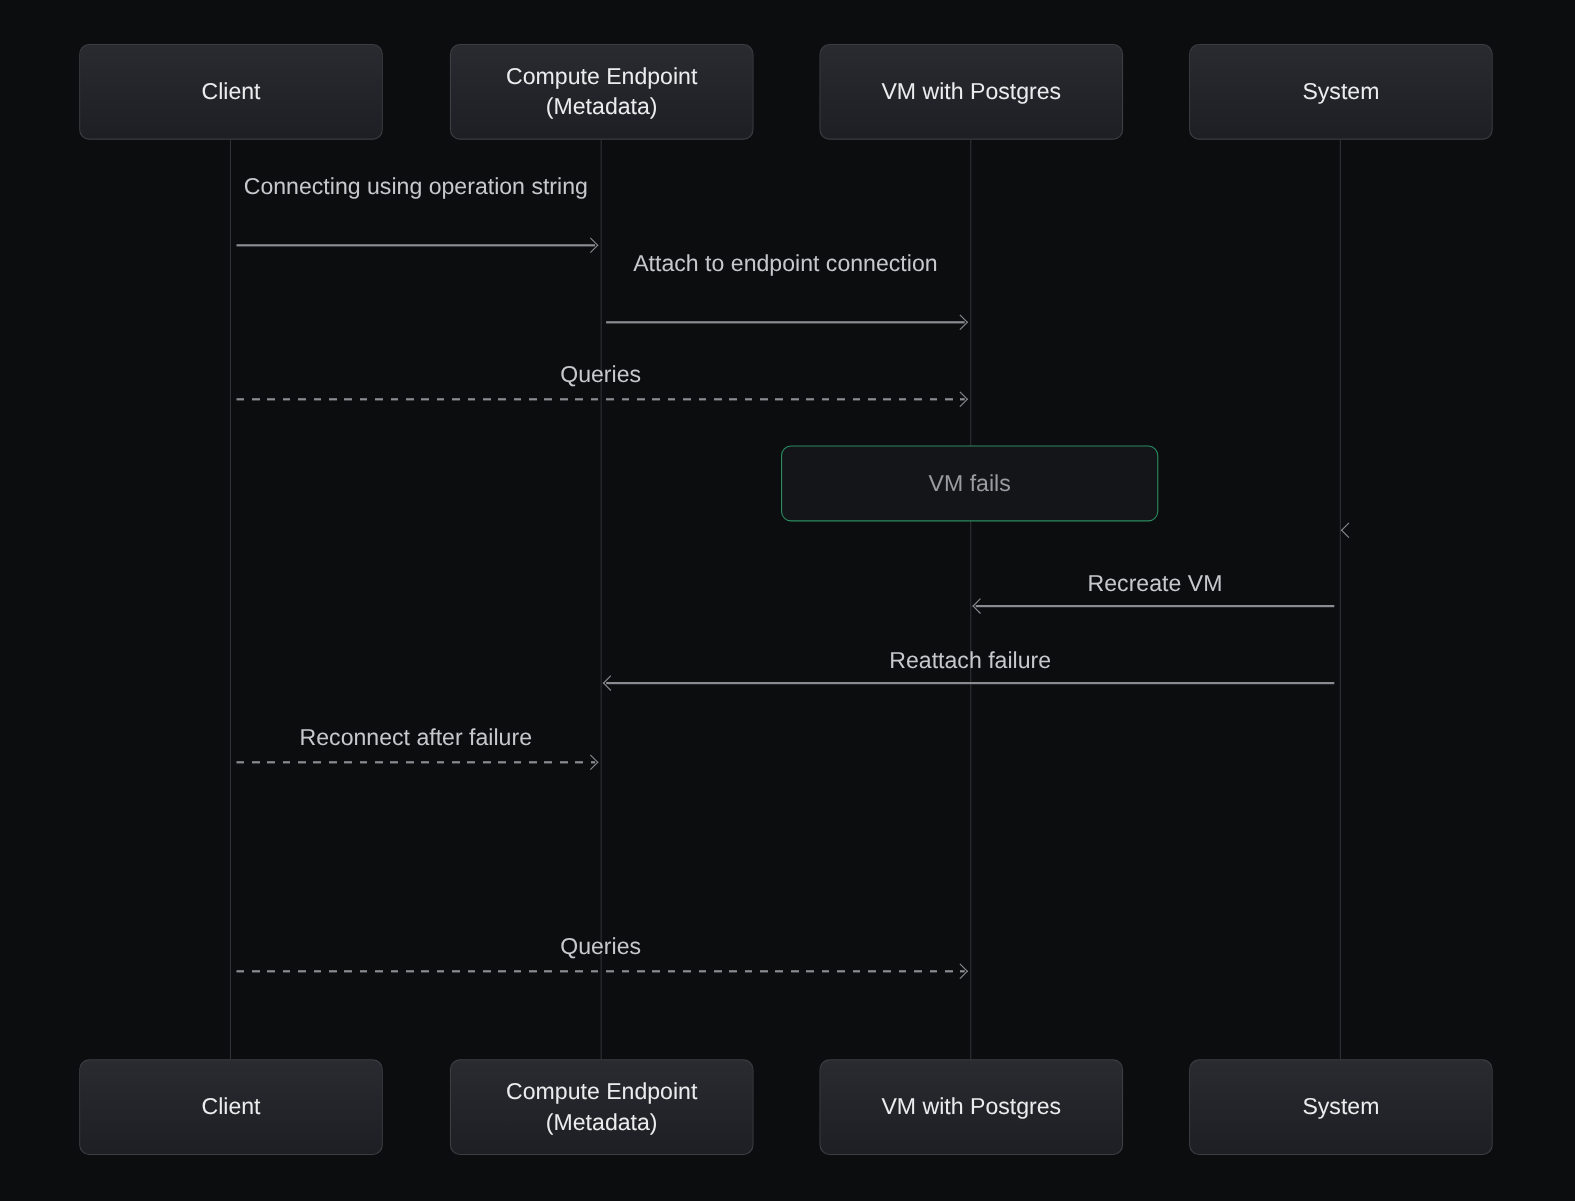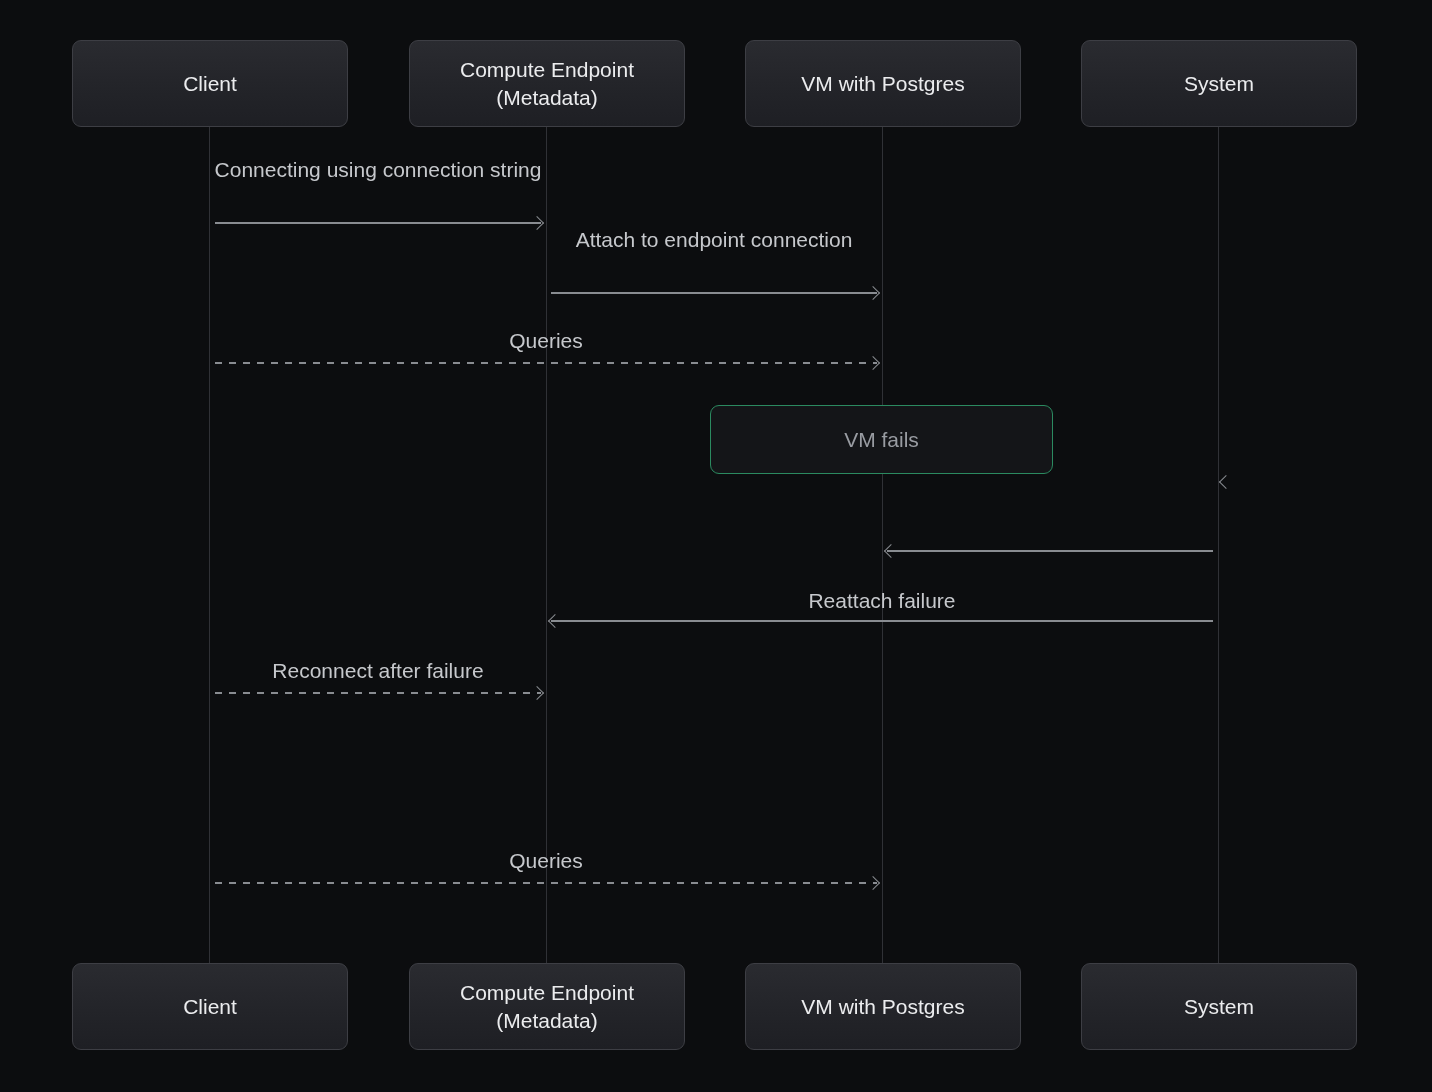--- a/index.html
+++ b/index.html
@@ -131,41 +131,42 @@
   <div class="actor top" style="left:409px">
     <span>Compute Endpoint (Metadata)</span>
   </div>
   <div class="actor top" style="left:745px">
     <span>VM with Postgres</span>
   </div>
   <div class="actor top" style="left:1081px">
     <span>System</span>
   </div>
 
-  <div class="msg-label" style="left:212px;top:155px;width:332px">Connecting using connection string</div>
+  <div class="msg-label" style="left:212px;top:155px;width:332px">Connecting using operation string</div>
   <div class="msg-line solid" style="left:215px;top:222px;width:326px">
     <span class="chev chev-right"></span>
   </div>
 
   <div class="msg-label" style="left:548px;top:225px;width:332px">Attach to endpoint connection</div>
   <div class="msg-line solid" style="left:551px;top:292px;width:326px">
     <span class="chev chev-right"></span>
   </div>
 
   <div class="msg-label" style="left:215px;top:326px;width:662px">Queries</div>
   <div class="msg-line dashed" style="left:215px;top:362px;width:662px">
     <span class="chev chev-right"></span>
   </div>
 
   <div class="note" style="left:710px;top:405px;width:343px;height:69px">
     <span>VM fails</span>
   </div>
 
   <span class="selfmsg-arrowhead" style="left:1221px;top:477px"></span>
 
+  <div class="msg-label" style="left:887px;top:516px;width:326px">Recreate VM</div>
   <div class="msg-line solid" style="left:887px;top:550px;width:326px">
     <span class="chev chev-left"></span>
   </div>
 
   <div class="msg-label" style="left:551px;top:586px;width:662px">Reattach failure</div>
   <div class="msg-line solid" style="left:551px;top:620px;width:662px">
     <span class="chev chev-left"></span>
   </div>
 
   <div class="msg-label" style="left:215px;top:656px;width:326px">Reconnect after failure</div>

